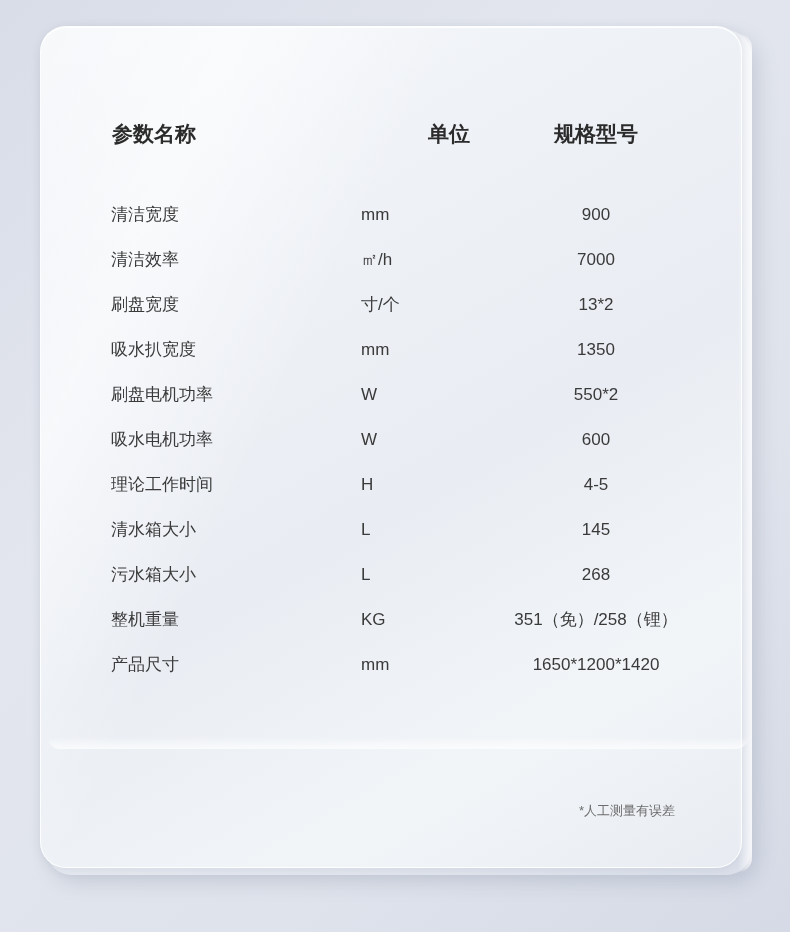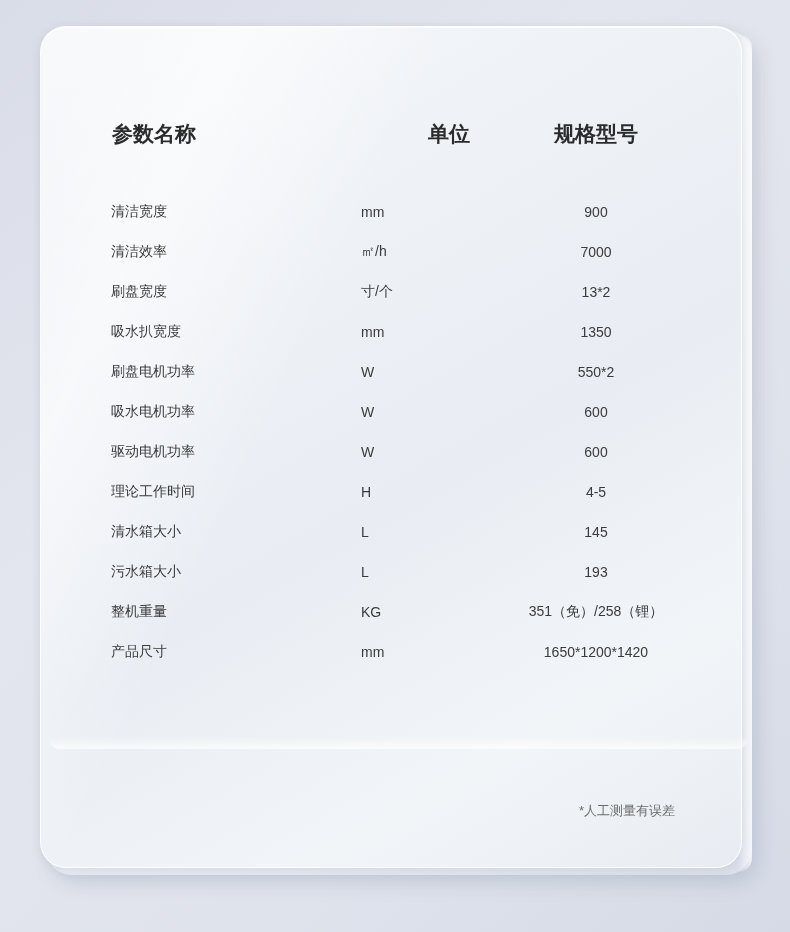--- a/index.html
+++ b/index.html
@@ -65,21 +65,21 @@
   table.spec th {
     font-size: 21px;
     font-weight: bold;
     color: #2b2b2b;
     padding-bottom: 44px;
     text-align: left;
   }
   table.spec th.c-unit { text-align: right; }
   table.spec th.c-value { text-align: center; }
   table.spec td {
-    font-size: 14px;
+    font-size: 17px;
     color: #3a3a3a;
     padding: 11px 0;
     text-align: left;
     white-space: nowrap;
   }
   table.spec td.c-value {
     text-align: center;
   }
   col.c1 { width: 250px; }
   col.c2 { width: 110px; }
@@ -158,38 +158,33 @@
             <td class="c-name">刷盘电机功率</td>
             <td class="c-unit">W</td>
             <td class="c-value">550*2</td>
           </tr>
           <tr>
             <td class="c-name">吸水电机功率</td>
             <td class="c-unit">W</td>
             <td class="c-value">600</td>
           </tr>
           <tr>
-            <td class="c-name">驱动电机功率</td>
-            <td class="c-unit">W</td>
-            <td class="c-value">600</td>
-          </tr>
-          <tr>
             <td class="c-name">理论工作时间</td>
             <td class="c-unit">H</td>
             <td class="c-value">4-5</td>
           </tr>
           <tr>
             <td class="c-name">清水箱大小</td>
             <td class="c-unit">L</td>
             <td class="c-value">145</td>
           </tr>
           <tr>
             <td class="c-name">污水箱大小</td>
             <td class="c-unit">L</td>
-            <td class="c-value">193</td>
+            <td class="c-value">268</td>
           </tr>
           <tr>
             <td class="c-name">整机重量</td>
             <td class="c-unit">KG</td>
             <td class="c-value">351（免）/258（锂）</td>
           </tr>
           <tr>
             <td class="c-name">产品尺寸</td>
             <td class="c-unit">mm</td>
             <td class="c-value">1650*1200*1420</td>

